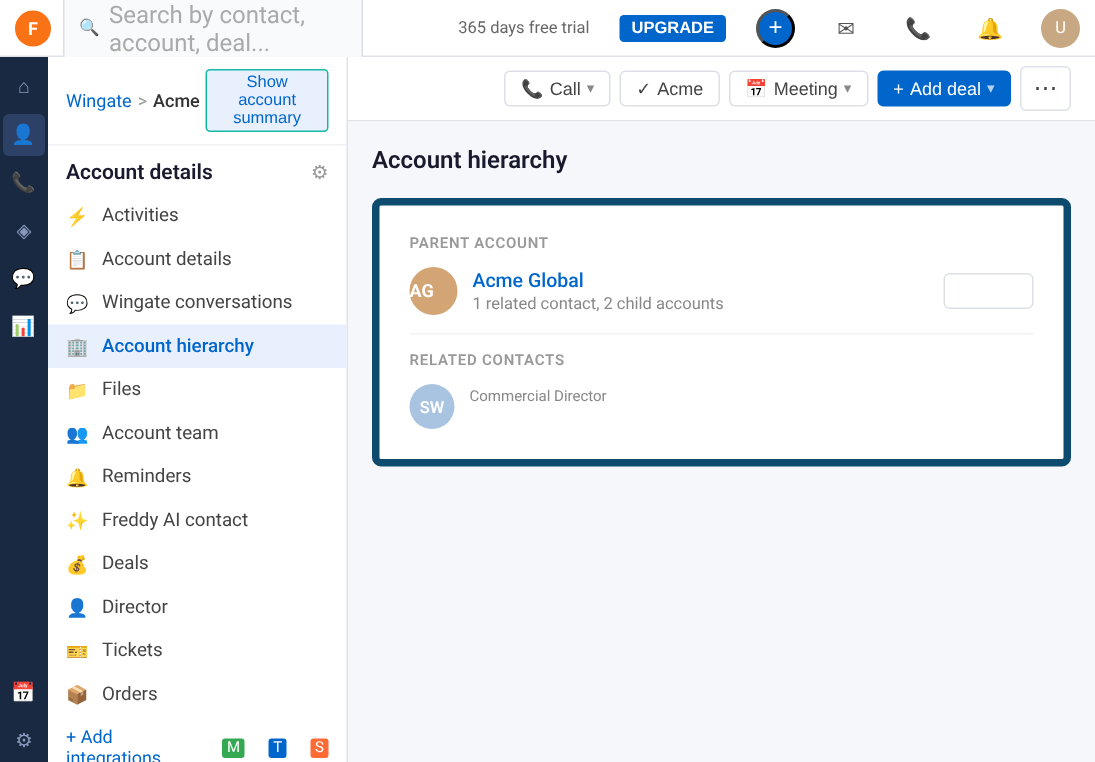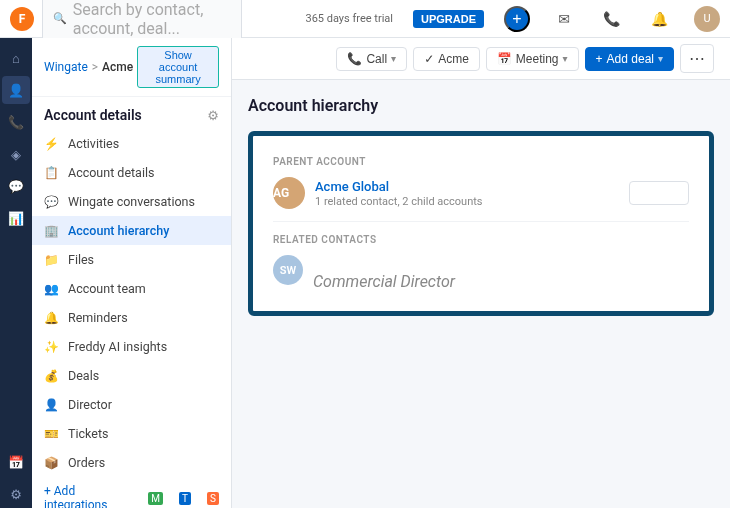--- a/index.html
+++ b/index.html
@@ -63,21 +63,21 @@
     .account-row { display: flex; align-items: center; gap: 10px; margin-bottom: 12px; }
     .account-avatar { width: 32px; height: 32px; border-radius: 50%; background: #d4a574; display: flex; align-items: center; justify-content: flex-start; font-size: 12px; color: white; font-weight: 700; flex-shrink: 0; }
     .account-info { flex: 1; }
     .account-name { color: #0066cc; font-size: 13px; font-weight: 500; cursor: pointer; }
     .account-meta { font-size: 11px; color: #888; margin-top: 1px; }
     .account-btn { border: 1px solid #dce0e6; background: #fff; border-radius: 4px; padding: 4px 12px; font-size: 12px; color: #444; cursor: pointer; }
     .divider { border: none; border-top: 1px solid #f0f2f5; margin: 12px 0; }
     .contact-row { display: flex; align-items: flex-start; gap: 10px; }
     .contact-avatar { width: 30px; height: 30px; border-radius: 50%; background: #a8c4e0; display: flex; align-items: center; justify-content: center; font-size: 11px; color: white; font-weight: 600; flex-shrink: 0; overflow: hidden; }
     .contact-info .contact-name { color: #0066cc; font-size: 13px; font-weight: 500; cursor: pointer; }
-    .contact-info .contact-role { font-size: 16px; color: #888; margin-top: 17px; font-style: italic; }
+    .contact-info .contact-role { font-size: 10px; color: #888; margin-top: 3px; }
   </style>
 </head>
 <body>
 
 <div class="topbar">
   <div class="topbar-left">
     <div class="topbar-logo">
       <span>F</span>
     </div>
     <div class="topbar-search">
@@ -148,21 +148,21 @@
       <div class="nav-item">
         <span class="nav-item-icon">👥</span>
         <span>Account team</span>
       </div>
       <div class="nav-item">
         <span class="nav-item-icon">🔔</span>
         <span>Reminders</span>
       </div>
       <div class="nav-item">
         <span class="nav-item-icon">✨</span>
-        <span>Freddy AI insights</span>
+        <span>Freddy AI contact</span>
       </div>
       <div class="nav-item">
         <span class="nav-item-icon">💰</span>
         <span>Deals</span>
       </div>
       <div class="nav-item">
         <span class="nav-item-icon">👤</span>
         <span>Director</span>
       </div>
       <div class="nav-item">

